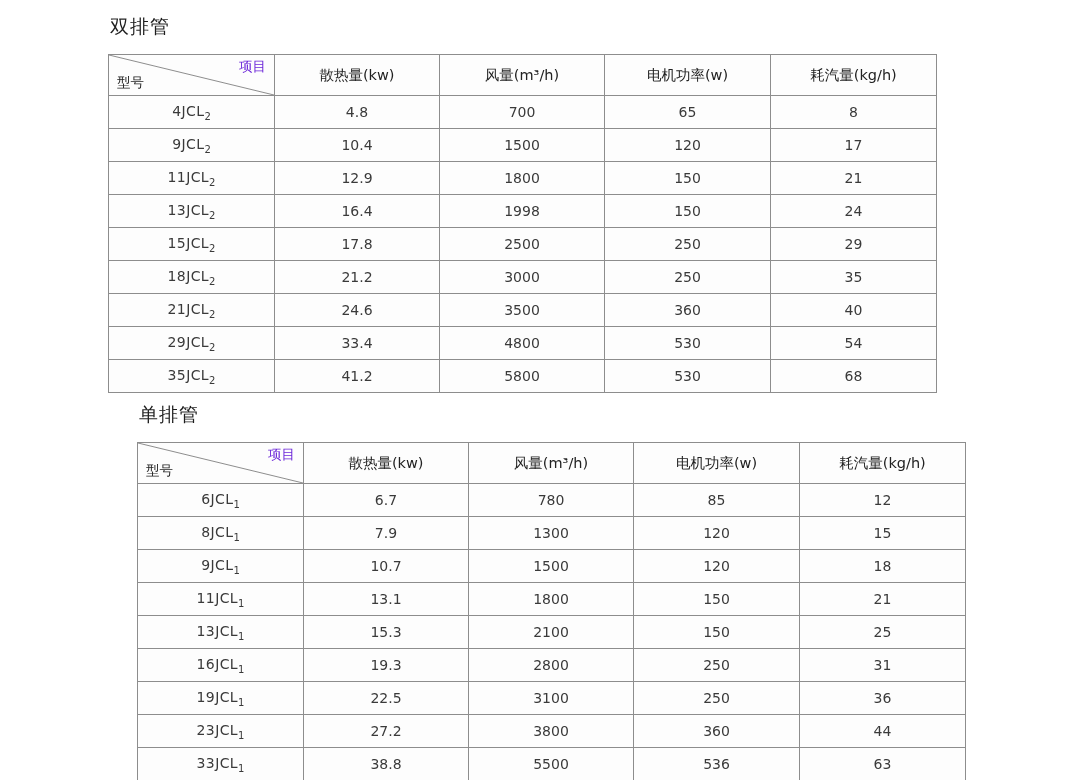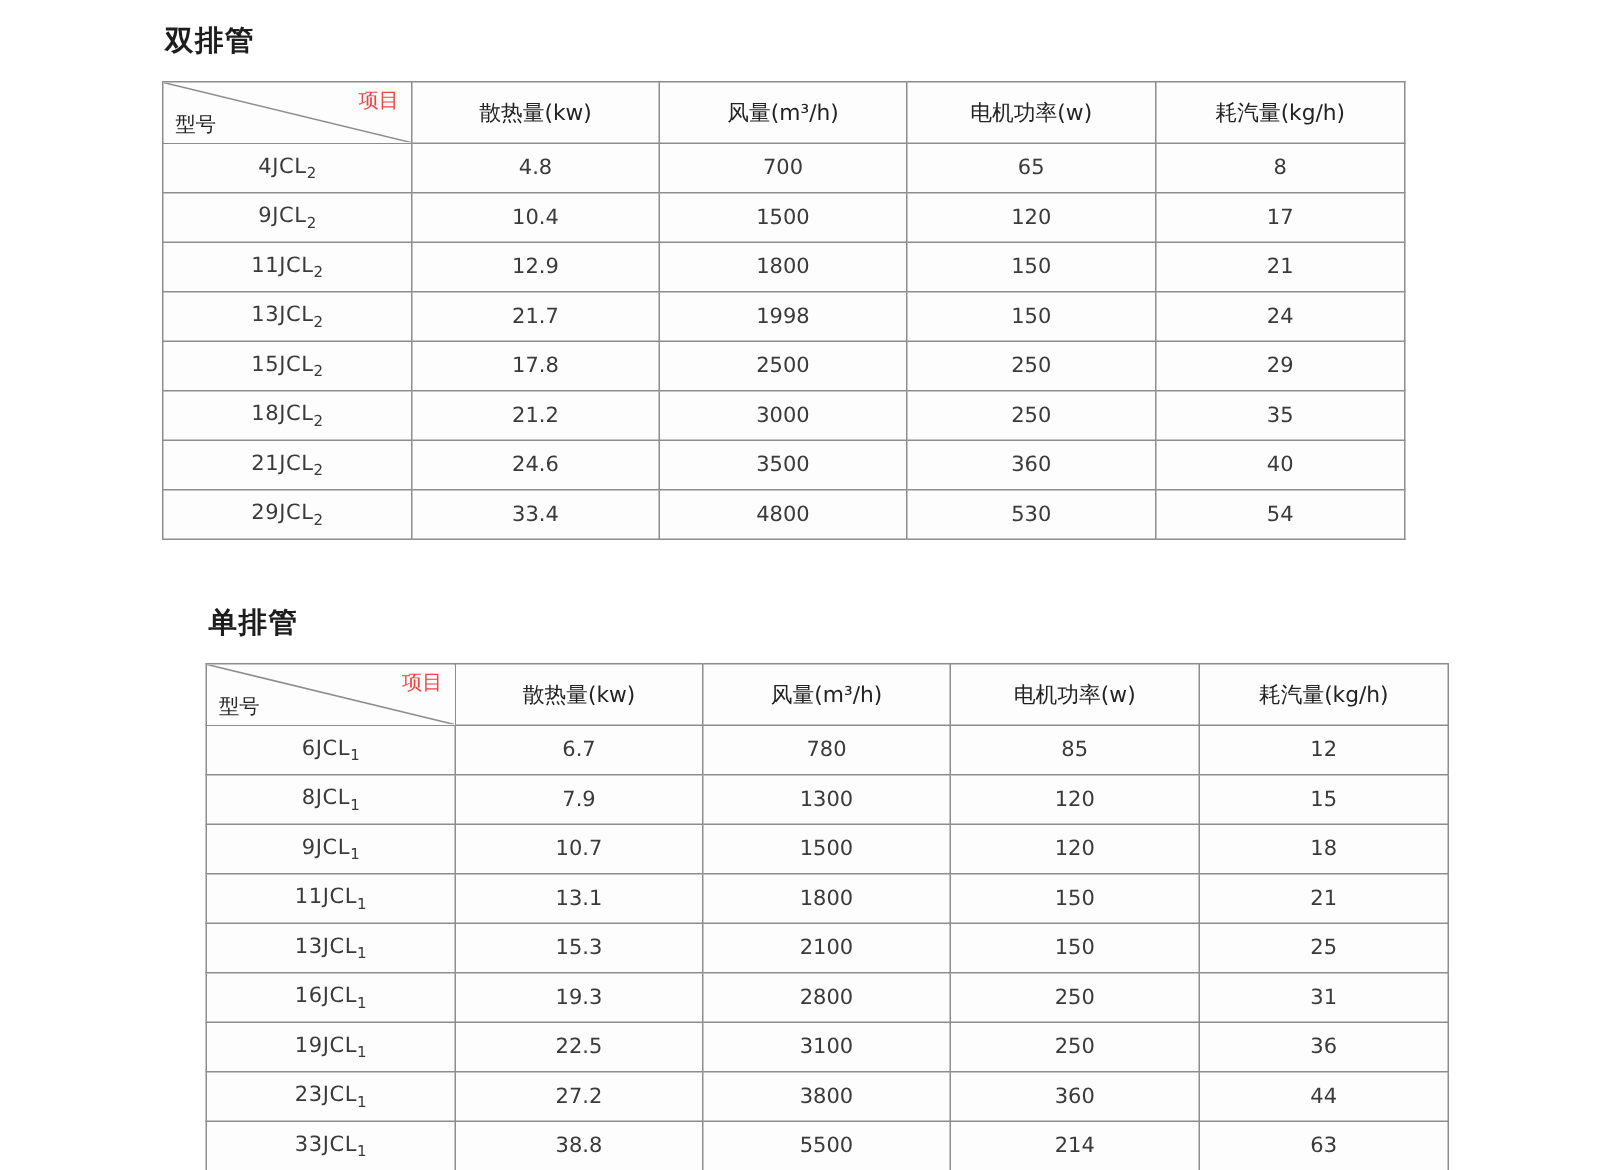--- a/index.html
+++ b/index.html
@@ -24,21 +24,21 @@
   .section {
     position: absolute;
     left: 108px;
     width: 828px;
   }
   .section-1 { top: 14px; }
   .section-2 { top: 402px; margin-left: 29px; }
 
   .section-title {
     font-size: 19px;
-    font-weight: bold;
+    font-weight: normal;
     letter-spacing: 1px;
     color: #1d1d1d;
     margin: 0 0 14px 2px;
     font-family: "DejaVu Sans", sans-serif;
   }
 
   table.spec {
     border-collapse: collapse;
     width: 828px;
     table-layout: fixed;
@@ -72,21 +72,21 @@
     left: 0; top: 0;
     width: 100%;
     height: 100%;
   }
   th.corner .diag svg { display: block; width: 100%; height: 100%; }
   th.corner .lbl-col {
     position: absolute;
     right: 8px;
     top: 3px;
     font-size: 13.5px;
-    color: #ef4444;
+    color: #6d28d9;
     text-align: center;
   }
   th.corner .lbl-row {
     position: absolute;
     left: 8px;
     bottom: 3px;
     font-size: 13.5px;
     color: #222;
   }
   td.model {
@@ -155,21 +155,21 @@
         </tr>
         <tr>
           <td class="model"><span>11JCL</span><span class="sub">2</span></td>
           <td>12.9</td>
           <td>1800</td>
           <td>150</td>
           <td>21</td>
         </tr>
         <tr>
           <td class="model"><span>13JCL</span><span class="sub">2</span></td>
-          <td>21.7</td>
+          <td>16.4</td>
           <td>1998</td>
           <td>150</td>
           <td>24</td>
         </tr>
         <tr>
           <td class="model"><span>15JCL</span><span class="sub">2</span></td>
           <td>17.8</td>
           <td>2500</td>
           <td>250</td>
           <td>29</td>
@@ -187,20 +187,27 @@
           <td>3500</td>
           <td>360</td>
           <td>40</td>
         </tr>
         <tr>
           <td class="model"><span>29JCL</span><span class="sub">2</span></td>
           <td>33.4</td>
           <td>4800</td>
           <td>530</td>
           <td>54</td>
+        </tr>
+        <tr>
+          <td class="model"><span>35JCL</span><span class="sub">2</span></td>
+          <td>41.2</td>
+          <td>5800</td>
+          <td>530</td>
+          <td>68</td>
         </tr>
       </tbody>
     </table>
   </div>
 
   <div class="section section-2">
     <div class="section-title">单排管</div>
     <table class="spec">
       <colgroup>
         <col class="col-model">
@@ -280,20 +287,20 @@
           <td class="model"><span>23JCL</span><span class="sub">1</span></td>
           <td>27.2</td>
           <td>3800</td>
           <td>360</td>
           <td>44</td>
         </tr>
         <tr>
           <td class="model"><span>33JCL</span><span class="sub">1</span></td>
           <td>38.8</td>
           <td>5500</td>
-          <td>214</td>
+          <td>536</td>
           <td>63</td>
         </tr>
       </tbody>
     </table>
   </div>
 
 </div>
 
 </body></html>

